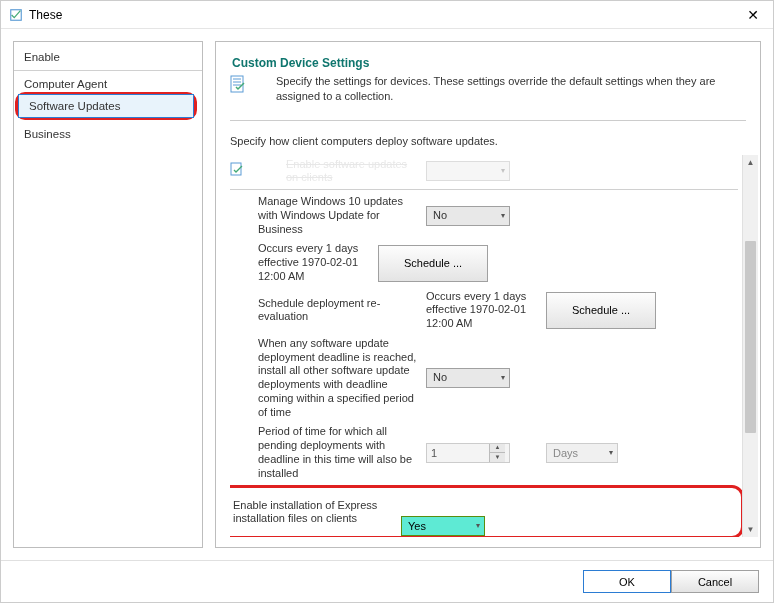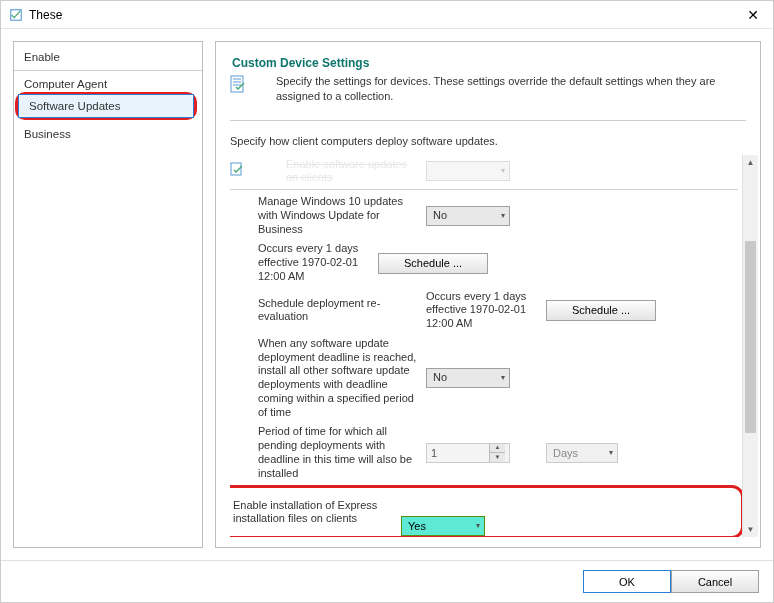--- a/index.html
+++ b/index.html
@@ -37,21 +37,21 @@
     .combo { display: inline-flex; align-items: center; width: 84px; height: 20px; border: 1px solid #a0a0a0; background: #e8e8e8; padding: 0 4px 0 6px; font-size: 11px; cursor: pointer; justify-content: space-between; }
     .combo .chev { font-size: 8px; color: #555; }
     .combo.green { background: #5eead4; color: #000; border-color: #5a8c0f; margin-top: 28px; }
     .combo.disabled { background: #f0f0f0; color: #888; border-color: #ccc; cursor: default; }
     .spinner { display: inline-flex; align-items: center; width: 84px; height: 20px; border: 1px solid #a0a0a0; background: #fff; }
     .spinner.disabled { background: #f4f4f4; color: #999; border-color: #ccc; }
     .spinner input { border: none; width: 62px; height: 100%; padding: 0 4px; font-size: 11px; background: transparent; outline: none; }
     .spinner .spin-btns { width: 16px; display: flex; flex-direction: column; border-left: 1px solid #bbb; height: 100%; }
     .spinner .spin-btns div { flex: 1; display: flex; align-items: center; justify-content: center; font-size: 6px; color: #555; background: #e8e8e8; cursor: pointer; }
     .spinner .spin-btns div:first-child { border-bottom: 1px solid #bbb; }
-    .btn { display: inline-flex; align-items: center; justify-content: center; min-width: 110px; height: 21px; border: 1px solid #a0a0a0; background: linear-gradient(#fdfdfd, #e4e4e4); font-size: 11px; cursor: pointer; padding: 0 8px; }
+    .btn { display: inline-flex; align-items: center; justify-content: center; min-width: 110px; height: 37px; border: 1px solid #a0a0a0; background: linear-gradient(#fdfdfd, #e4e4e4); font-size: 11px; cursor: pointer; padding: 0 8px; }
     .btn.selected { border: 1px solid #2b7cd3; background: #fff; }
     .highlight-box { border: 3px solid #e02020; border-radius: 12px; padding: 0 6px; margin: 2px -6px 2px -34px; }
     .cut-top { color: #bbb; font-size: 11px; padding-left: 28px; }
     .footer { height: 42px; border-top: 1px solid #e0e0e0; display: flex; align-items: center; justify-content: flex-end; padding: 0 14px; }
     .footer .btn { min-width: 88px; height: 23px; }
   </style>
 </head>
 <body>
 
 <div class="window">

